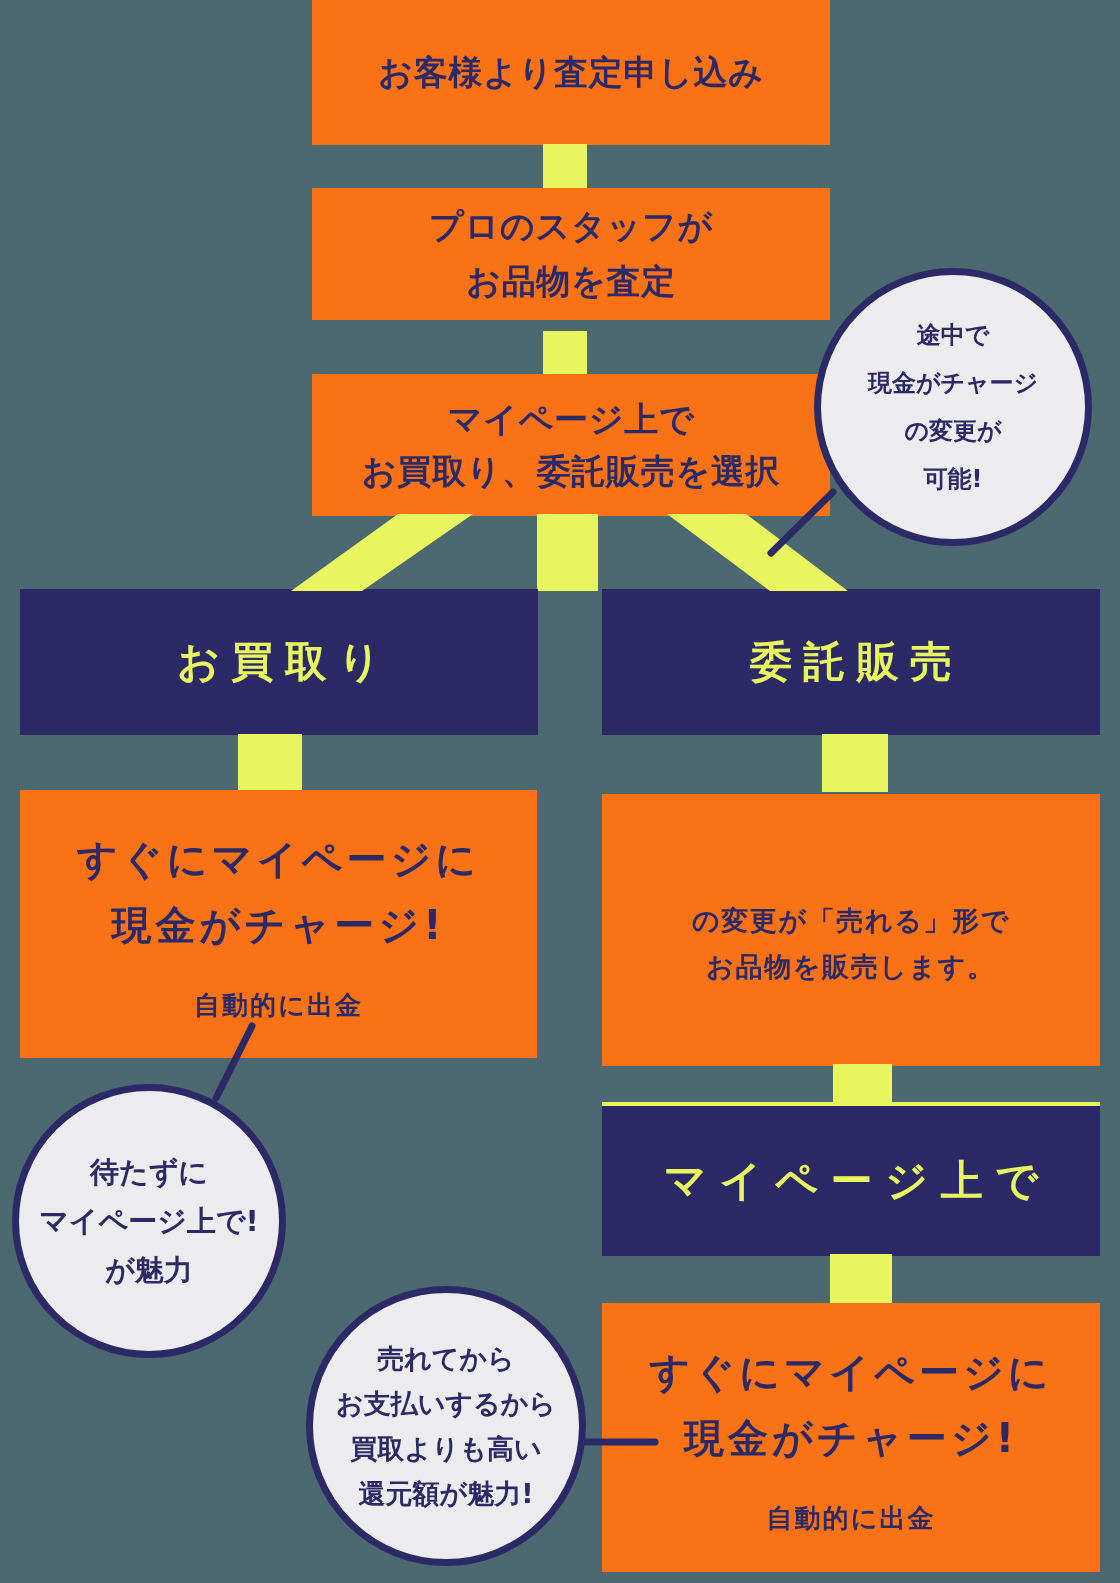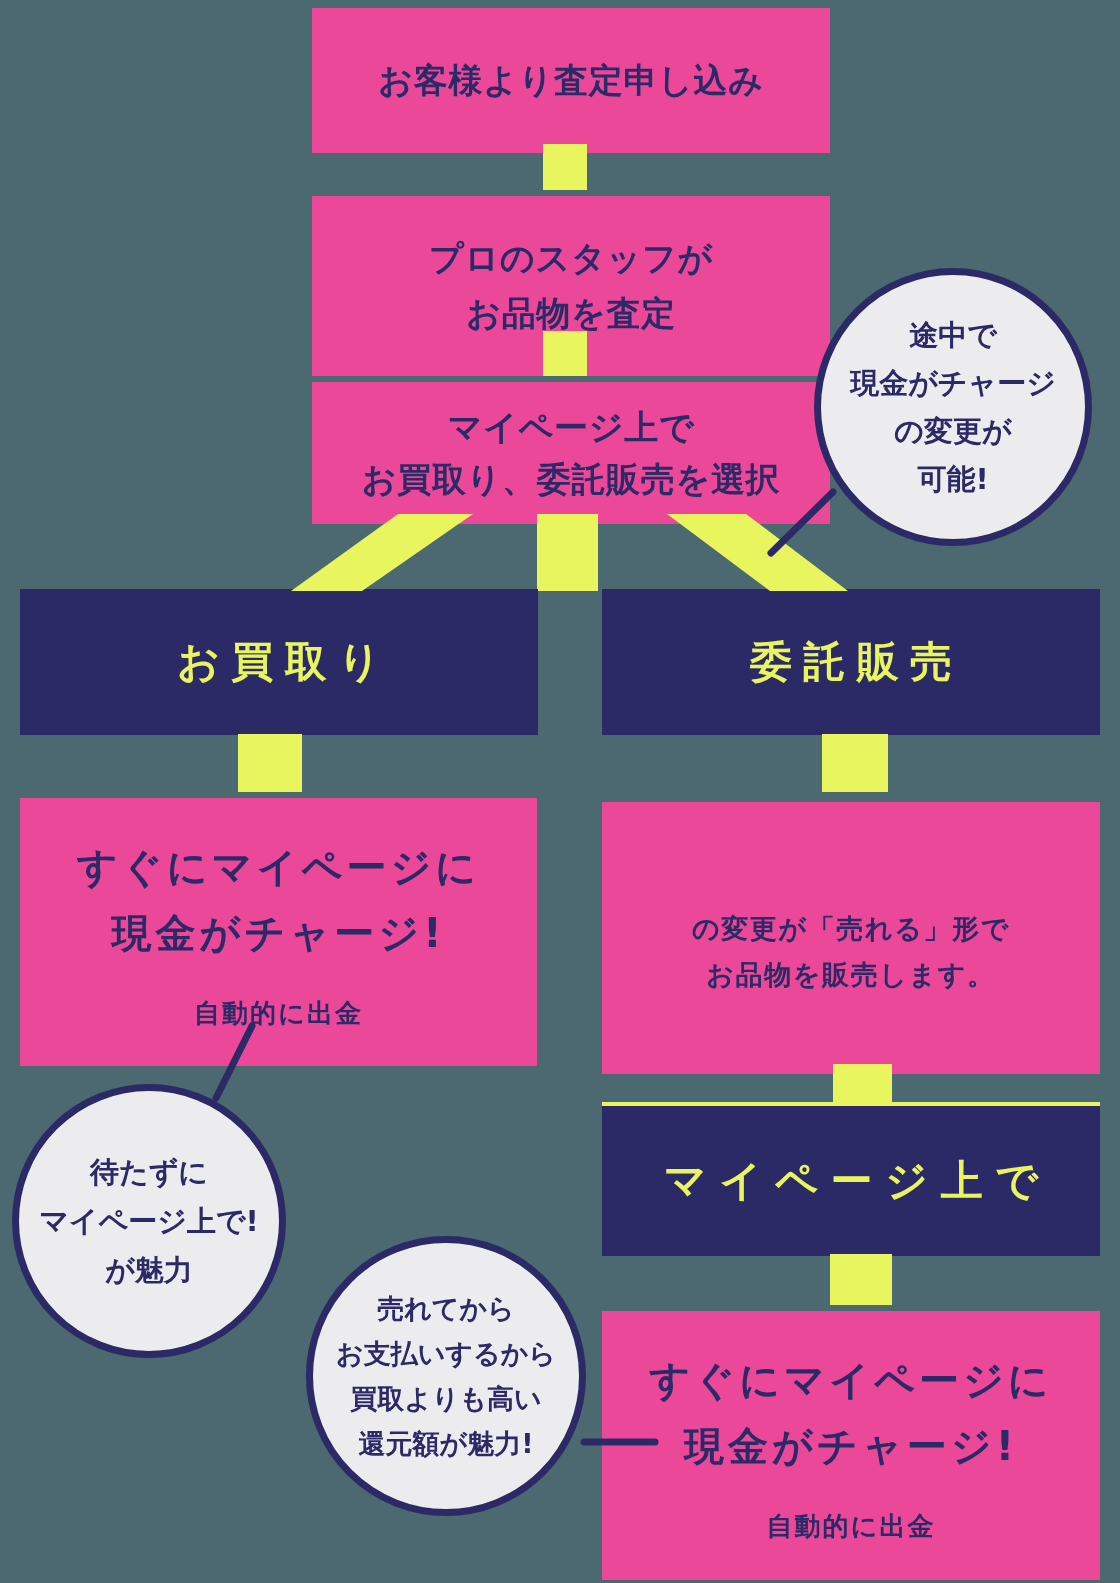--- a/index.html
+++ b/index.html
@@ -10,25 +10,24 @@
   }
   .stage{
     position:relative;
     width:1120px;height:1583px;
     background:#4c6870;
     overflow:hidden;
   }
   
   .ybox{
     position:absolute;
-    background:#ec4899;
+    background:#f97316;
     color:#2c2a66;
     display:flex;flex-direction:column;align-items:center;justify-content:center;
     text-align:center;
-    margin-top:8px;
   }
   .nbox{
     position:absolute;
     background:#2c2a66;
     color:#e9f55f;
     display:flex;align-items:center;justify-content:center;
     text-align:center;
   }
   .conn{position:absolute;background:#e9f55f;}
   .circle{
@@ -39,21 +38,21 @@
     color:#2c2a66;
     box-sizing:border-box;
     display:flex;align-items:center;justify-content:center;
     text-align:center;
   }
   .svglayer{position:absolute;left:0;top:0;width:1120px;height:1583px;pointer-events:none;}
 
   
   .step1{left:312px;top:0;width:518px;height:145px;font-size:34px;letter-spacing:.02em;}
   .c1{left:543px;top:144px;width:44px;height:46px;}
-  .step2{left:312px;top:188px;width:518px;height:180px;font-size:34px;line-height:55px;letter-spacing:.02em;}
+  .step2{left:312px;top:188px;width:518px;height:132px;font-size:34px;line-height:55px;letter-spacing:.02em;}
   .c2{left:543px;top:331px;width:44px;height:45px;}
   .step3{left:312px;top:374px;width:518px;height:142px;font-size:34px;line-height:52px;letter-spacing:.02em;}
   .c3{left:537px;top:514px;width:61px;height:77px;}
 
   .navyL{left:20px;top:589px;width:518px;height:146px;font-size:42px;letter-spacing:.27em;padding-left:.27em;box-sizing:border-box;font-family:Liberation Mono, monospace;}
   .navyR{left:602px;top:589px;width:498px;height:146px;font-size:42px;letter-spacing:.27em;padding-left:.27em;box-sizing:border-box;}
   .cL{left:238px;top:734px;width:64px;height:58px;}
   .cR{left:822px;top:734px;width:66px;height:58px;}
 
   .resultL{left:20px;top:790px;width:517px;height:268px;}
@@ -61,23 +60,23 @@
   .cR2{left:833px;top:1064px;width:59px;height:46px;}
   .soldbox{left:602px;top:1102px;width:498px;height:154px;border-top:4px solid #e9f55f;box-sizing:border-box;font-size:42px;letter-spacing:.3em;padding-left:.3em;}
   .cR3{left:830px;top:1254px;width:62px;height:51px;}
   .resultB{left:602px;top:1303px;width:498px;height:269px;}
 
   .bighead{font-size:40px;line-height:66px;letter-spacing:.1em;}
   .subnote{font-size:26px;letter-spacing:.08em;margin-top:30px;}
   .listhead{font-size:40px;letter-spacing:.08em;}
   .listsub{font-size:27px;line-height:46px;letter-spacing:.06em;margin-top:28px;}
 
-  .circleChange{left:814px;top:268px;width:278px;height:278px;font-size:29px;line-height:48px;}
+  .circleChange{left:814px;top:268px;width:278px;height:278px;font-size:24px;line-height:48px;}
   .circleWait{left:12px;top:1084px;width:274px;height:274px;font-size:29px;line-height:49px;}
-  .circleHigher{left:306px;top:1236px;width:280px;height:280px;font-size:27px;line-height:45px;}
+  .circleHigher{left:306px;top:1286px;width:280px;height:280px;font-size:27px;line-height:45px;}
 </style>
 </head>
 <body>
 
 <div class="stage">
 
   <div class="ybox step1">
     <div>お客様より査定申し込み</div>
   </div>
   <div class="conn c1"></div>

